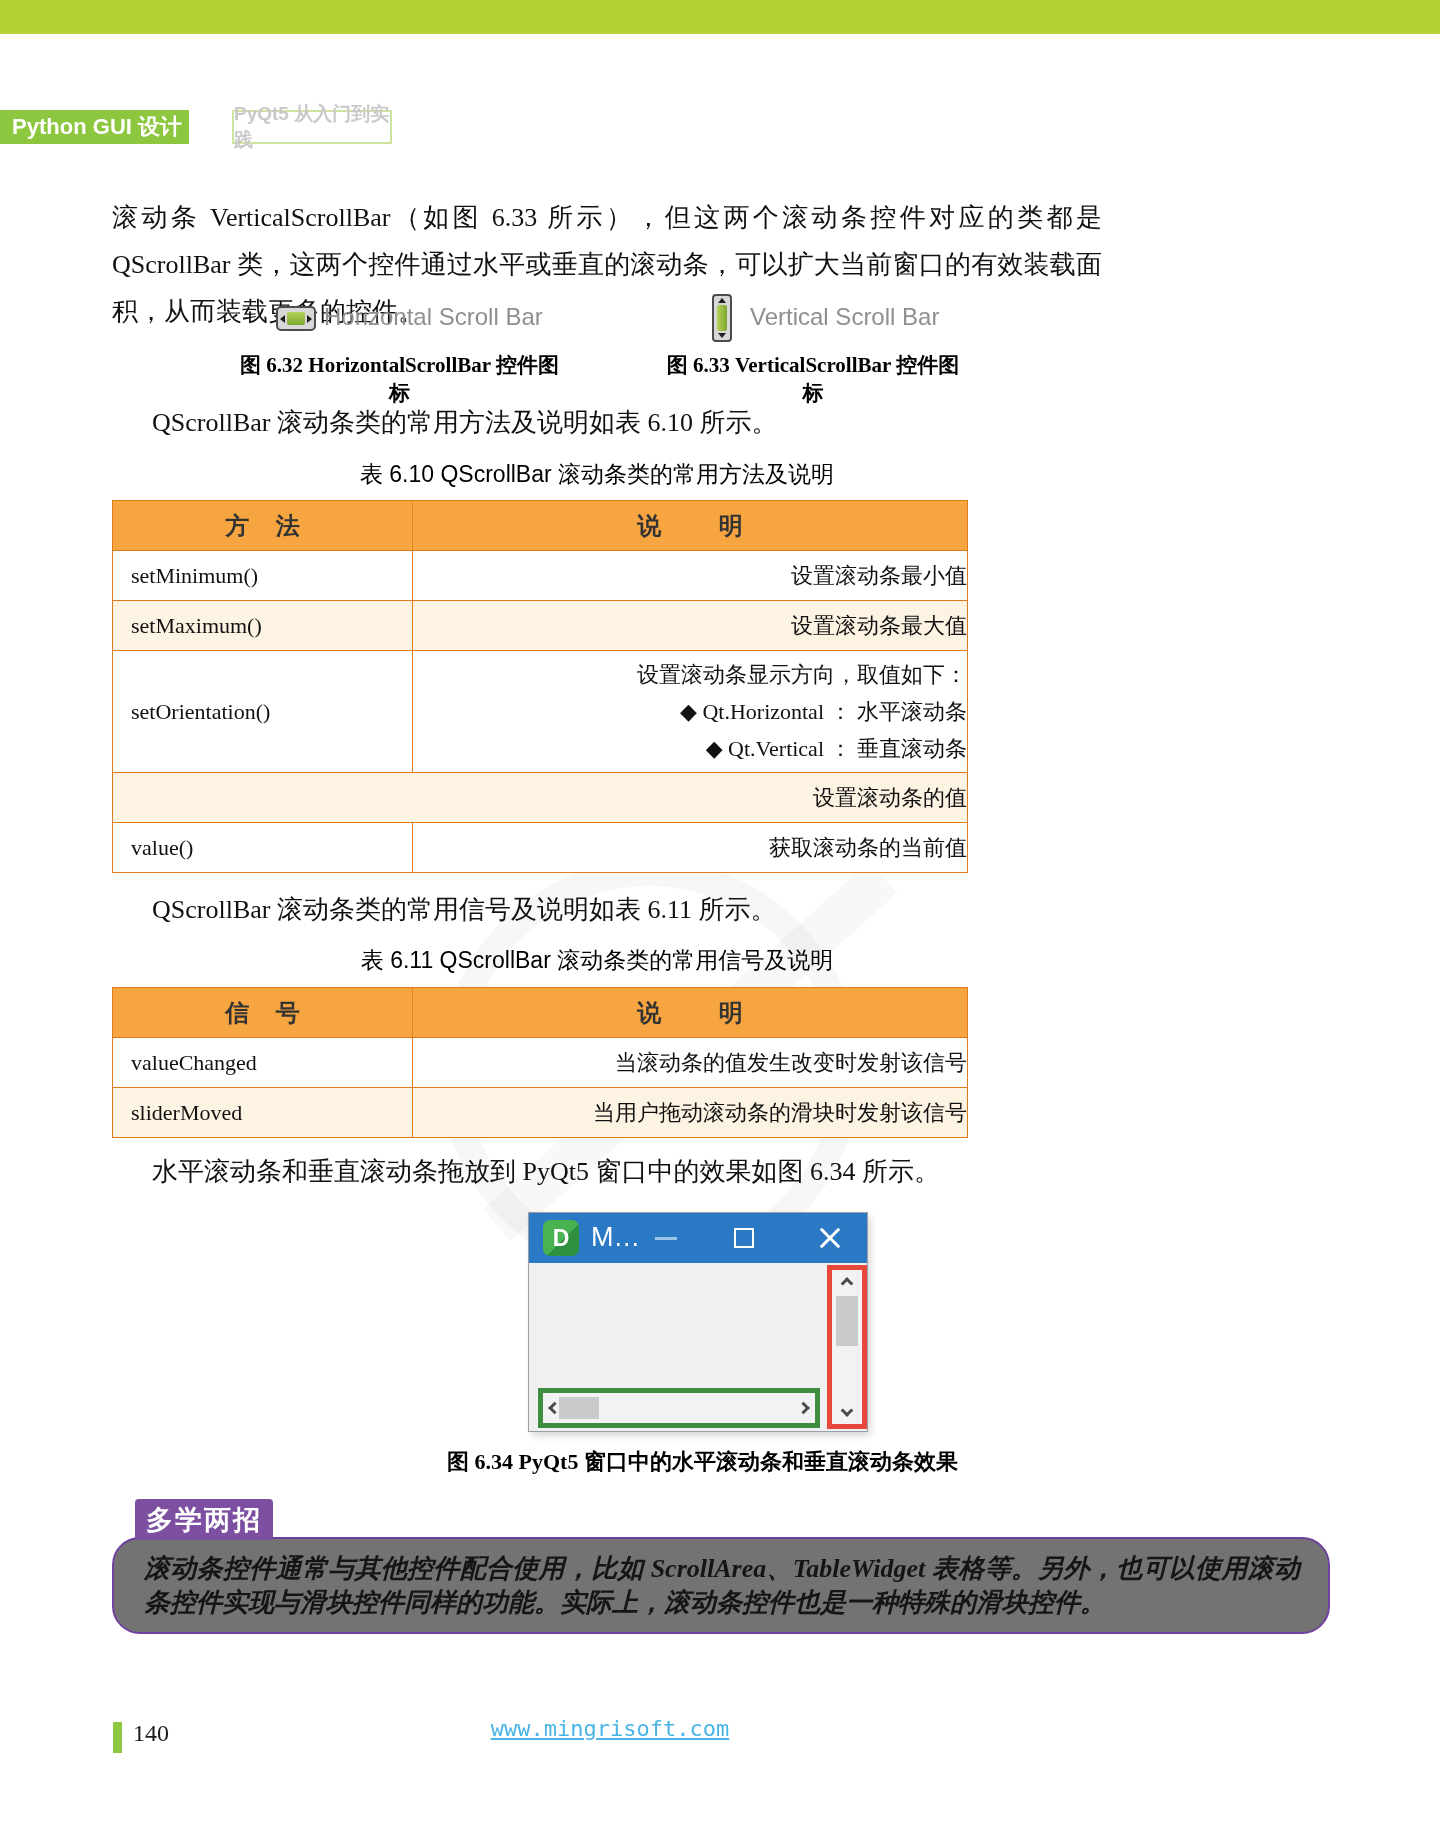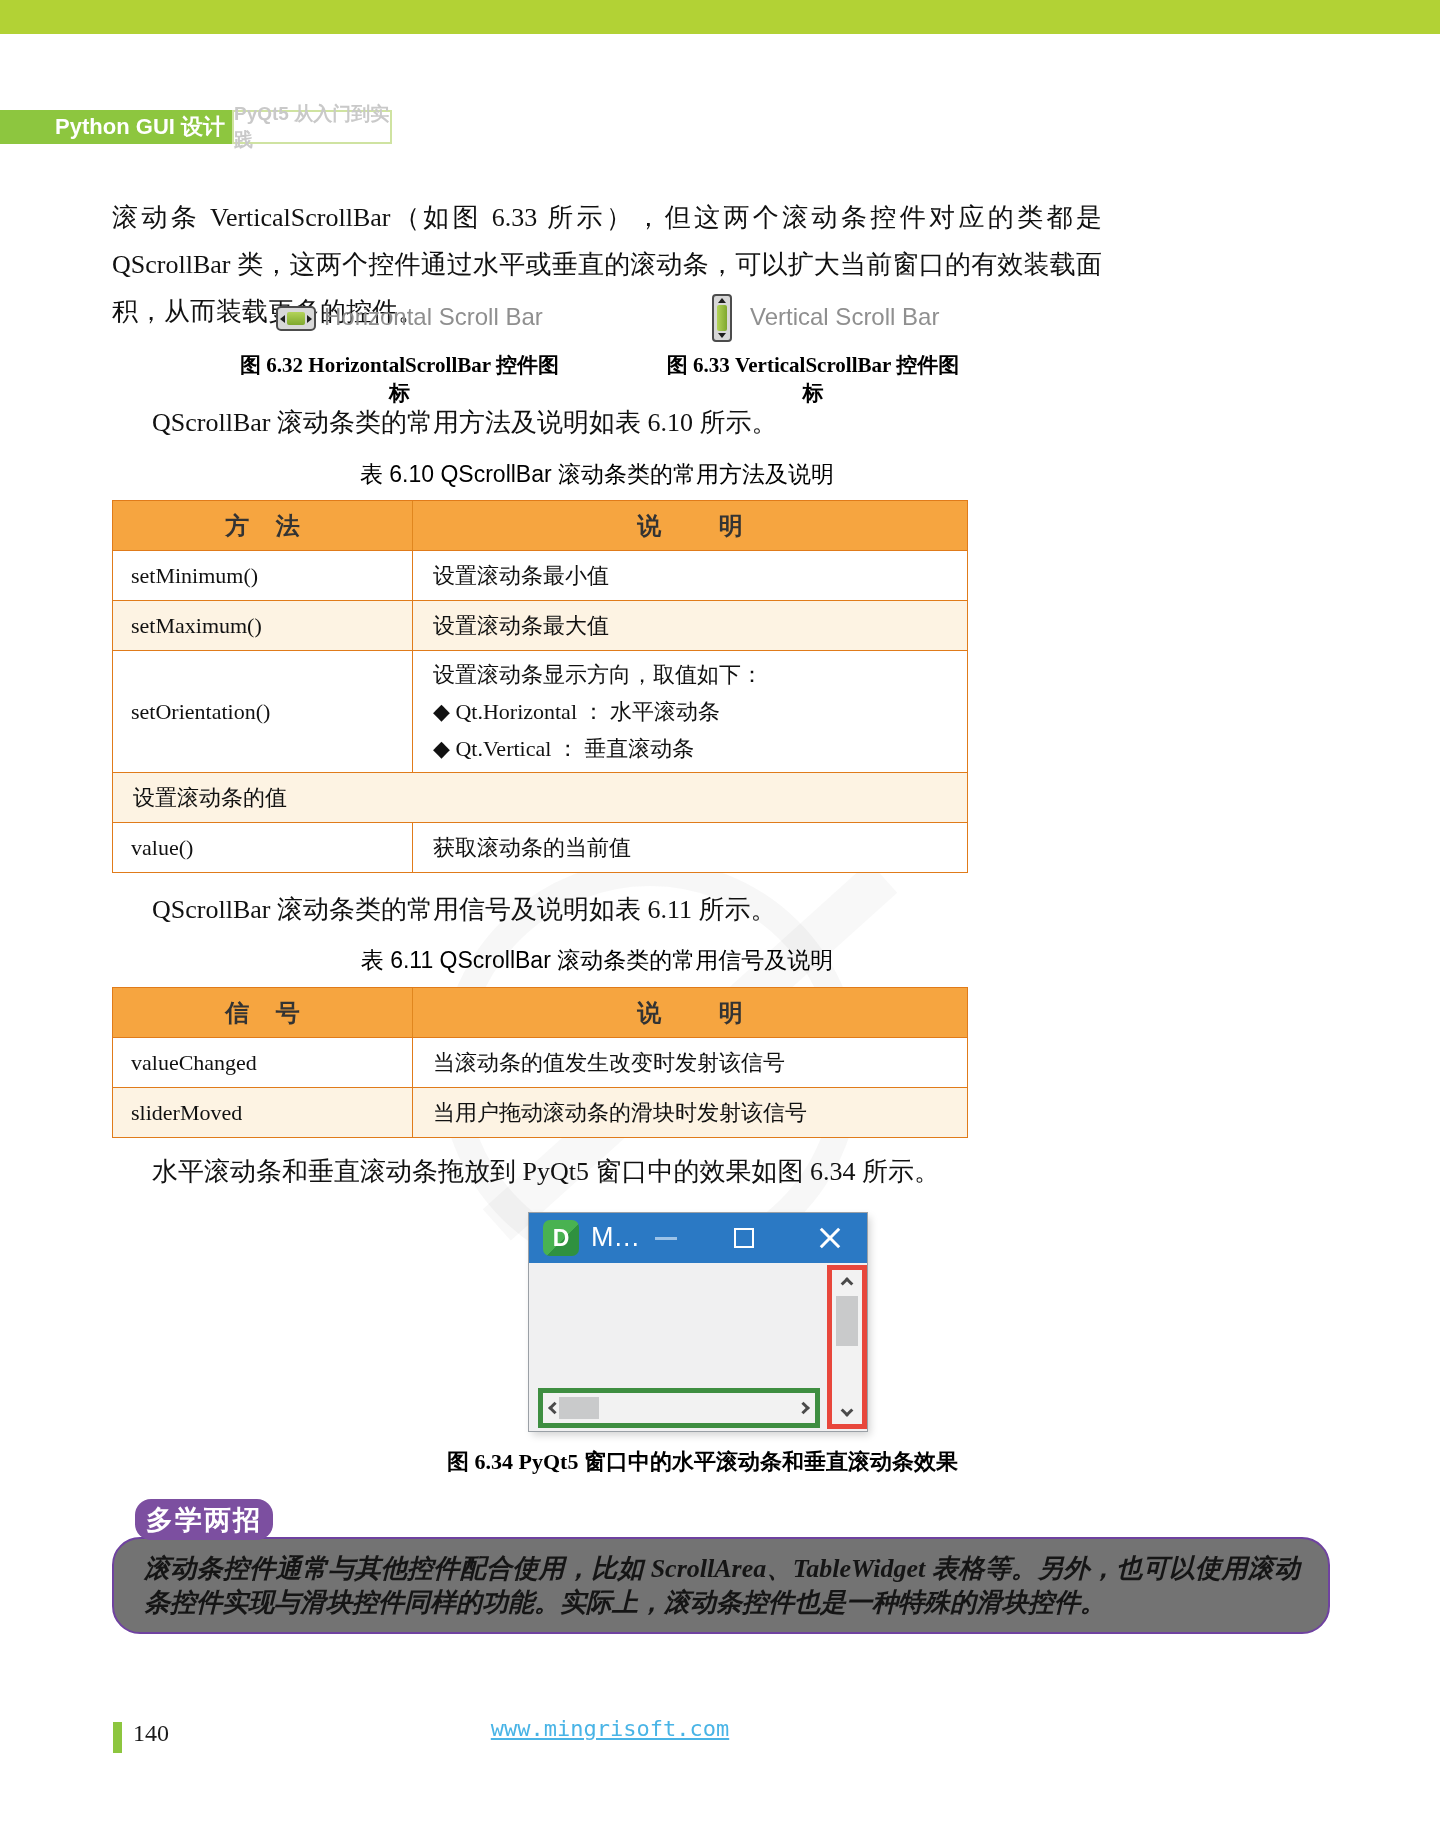--- a/index.html
+++ b/index.html
@@ -8,21 +8,21 @@
 
   
   .top-band { position:absolute; left:0; top:0; width:1440px; height:34px; background:#b2d235; }
 
   
   .wm { position:absolute; pointer-events:none; }
   .wm1 { left:440px; top:860px; width:420px; height:420px; border:26px solid rgba(120,120,120,.06); border-radius:50%; }
   .wm2 { left:430px; top:1030px; width:520px; height:42px; background:rgba(120,120,120,.05); transform:rotate(-42deg); }
 
   
-  .hdr-green { position:absolute; left:0; top:110px; width:232px; height:34px; background:#8dc63f;
+  .hdr-green { position:absolute; left:0; top:110px; width:189px; height:34px; background:#8dc63f;
     display:flex; align-items:center; justify-content:flex-end; padding-right:7px;
     font-family:"Liberation Sans","DejaVu Sans",sans-serif; font-weight:bold; font-size:22px; color:#fff; }
   .hdr-box { position:absolute; left:232px; top:110px; width:160px; height:34px; background:#fff;
     border:2px solid #cfe3a1; display:flex; align-items:center; justify-content:center;
     font-family:"Liberation Sans","DejaVu Sans",sans-serif; font-weight:bold; font-size:19px; color:#c9c9c9; }
 
   .para { position:absolute; color:#111; font-size:26px; }
   .intro { left:112px; top:194px; width:990px; line-height:47px; text-align:justify; }
   .lead { line-height:32px; }
 
@@ -59,21 +59,21 @@
   .tb1 { top:500px; } .tb2 { top:987px; }
   .t-head { display:flex; background:#f6a540; height:49px; }
   .th { display:flex; align-items:center; justify-content:center; color:#333;
     font-family:"Liberation Sans","DejaVu Sans",sans-serif; font-weight:bold; font-size:24px; white-space:pre; }
   .th.c1 { width:300px; border-right:1px solid #e0861e; }
   .th.c2 { flex:1;font-family:Liberation Mono, monospace; }
   .t-row { display:flex; border-top:1px solid #e07b1a; min-height:50px; align-items:stretch; background:#fff; }
   .t-row:nth-child(even) { background:#fdf3e3; }
   .cell { display:flex; flex-direction:column; justify-content:center; font-size:22px; color:#111; }
   .cell.c1 { width:300px; padding-left:18px; border-right:1px solid #e07b1a; }
-  .cell.c2 { flex:1; padding:5px 0 5px 20px; }
+  .cell.c2 { flex:1; padding:5px 0 5px 20px;align-items:flex-end; }
   .cell .line { line-height:37px; }
 
   
   .qt-window { position:absolute; left:529px; top:1213px; width:338px; height:218px; background:#f0f0f1;
     box-shadow:0 0 0 1px #9aa0a6, 3px 4px 8px rgba(0,0,0,.18); }
   .qt-titlebar { position:absolute; left:0; top:0; width:100%; height:50px; background:#2b79c4; }
   .qt-appicon { position:absolute; left:14px; top:7px; width:36px; height:36px; border-radius:7px;
     background:linear-gradient(135deg,#49b251 55%,#2f9140 55%); display:flex; align-items:center; justify-content:center;
     color:#fff; font-family:"Liberation Sans","DejaVu Sans",sans-serif; font-weight:bold; font-size:23px; }
   .qt-title { position:absolute; left:62px; top:9px; color:#fff; font-size:27px;
@@ -93,21 +93,21 @@
   .chev.up    { top:9px; left:50%; transform:translateX(-50%) rotate(45deg);  border-top:3px solid #4a4a4a; border-left:3px solid #4a4a4a; }
   .chev.down  { bottom:9px; left:50%; transform:translateX(-50%) rotate(45deg); border-bottom:3px solid #4a4a4a; border-right:3px solid #4a4a4a; }
   .h-thumb { position:absolute; left:16px; top:4px; width:40px; height:22px; background:#c9cacb; }
   .v-thumb { position:absolute; left:4px; top:26px; width:22px; height:50px; background:#c9cacb; }
 
   .cap34 { position:absolute; left:425px; top:1447px; width:555px; text-align:center;
     font-size:22px; font-weight:600; color:#000; }
 
   
   .tip-label { position:absolute; left:135px; top:1499px; width:138px; height:41px; background:#7c4fa0;
-    border-radius:16px; display:flex; align-items:center; justify-content:center; z-index:3;
+    border-radius:4px; display:flex; align-items:center; justify-content:center; z-index:3;
     color:#fff; font-family:"Liberation Sans","DejaVu Sans",sans-serif; font-weight:bold; font-size:27px; letter-spacing:2px; }
   .tip-box { position:absolute; left:112px; top:1537px; width:1218px; height:97px; background:#737373;
     border:2px solid #6f42a0; border-radius:28px; z-index:2; padding:13px 28px 0 30px; }
   .tip-text { font-size:26px; line-height:34px; color:#151515; font-style:italic; font-weight:600; text-align:justify; }
 
   
   .foot-bar { position:absolute; left:113px; top:1722px; width:9px; height:31px; background:#8dc63f; }
   .page-num { position:absolute; left:133px; top:1720px; font-size:24px; color:#1a1a1a; }
   .site-link { position:absolute; left:460px; top:1716px; width:300px; text-align:center;
     font-family:"DejaVu Sans Mono","Liberation Mono",monospace; font-size:22px; color:#49b4e6;

